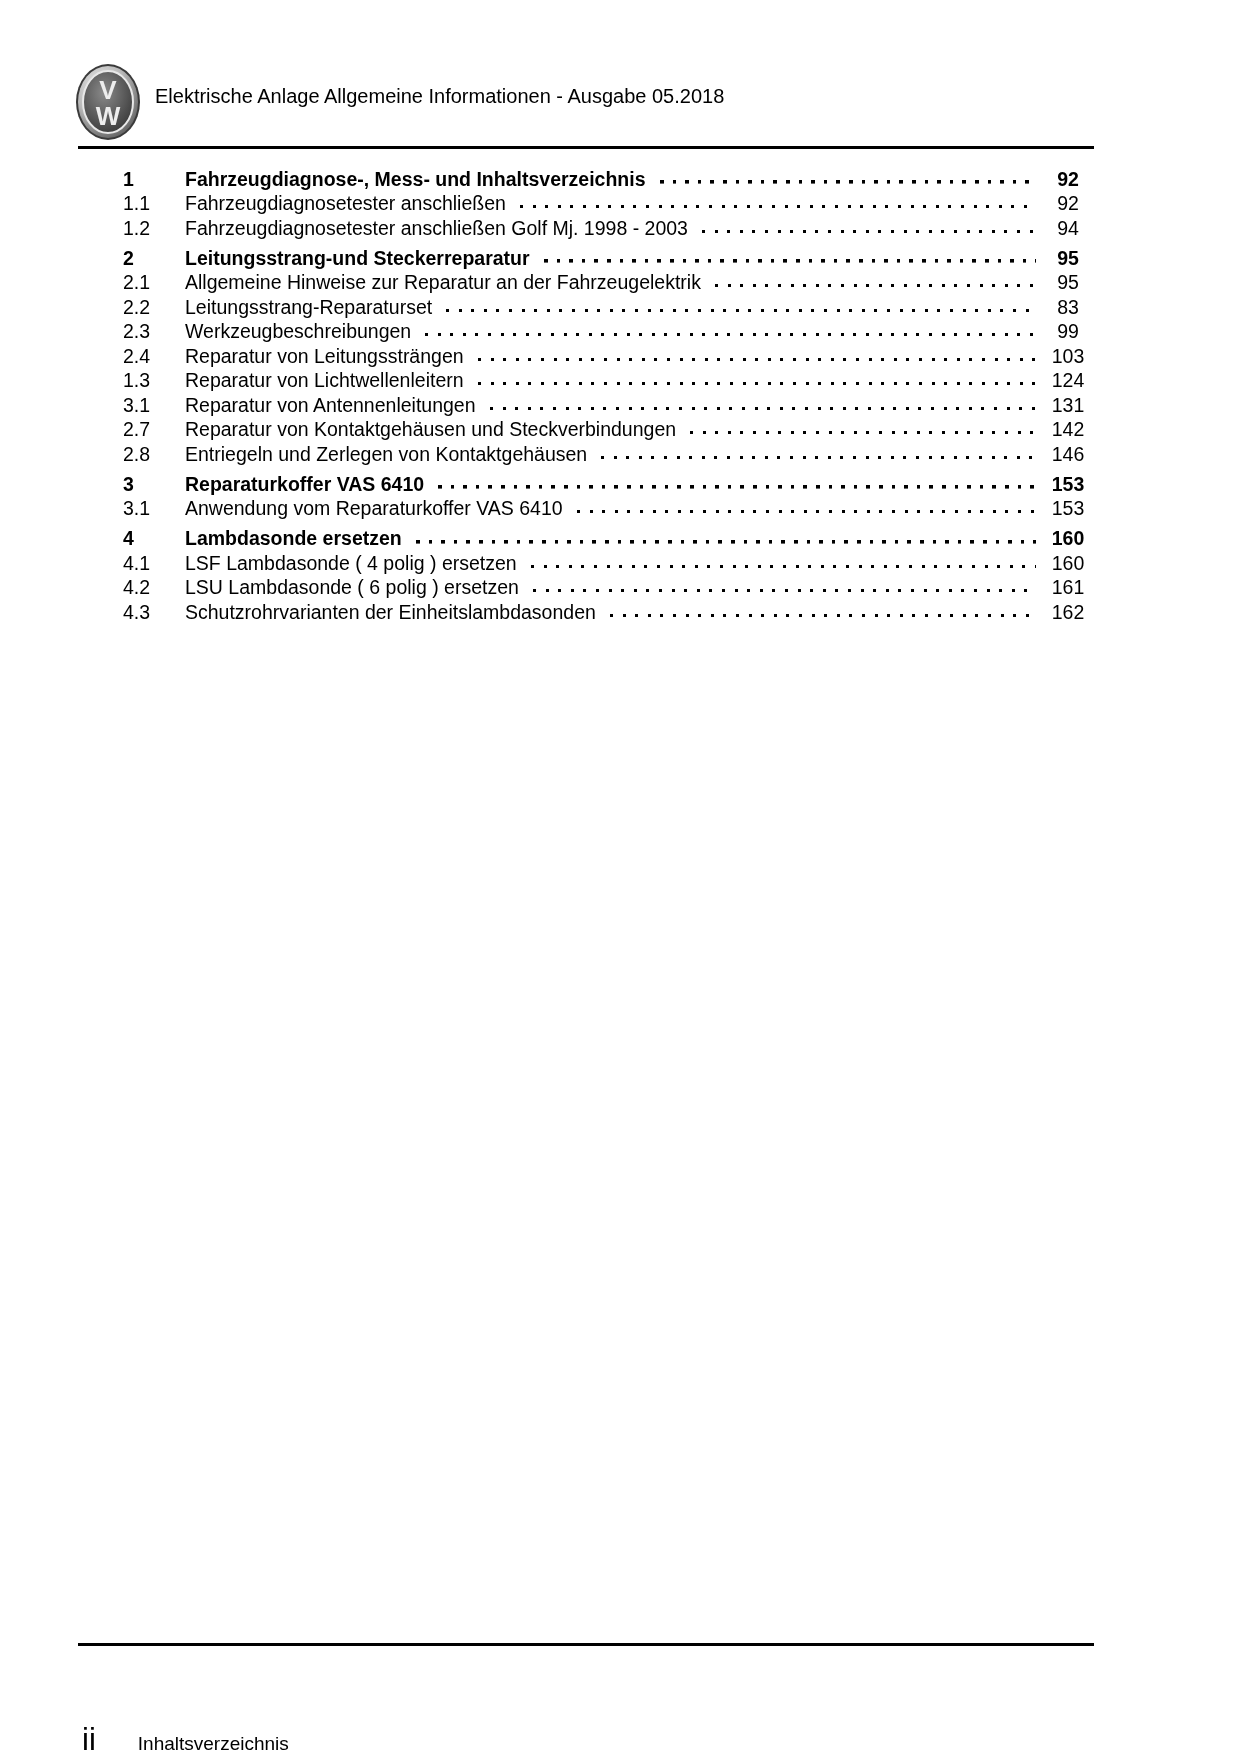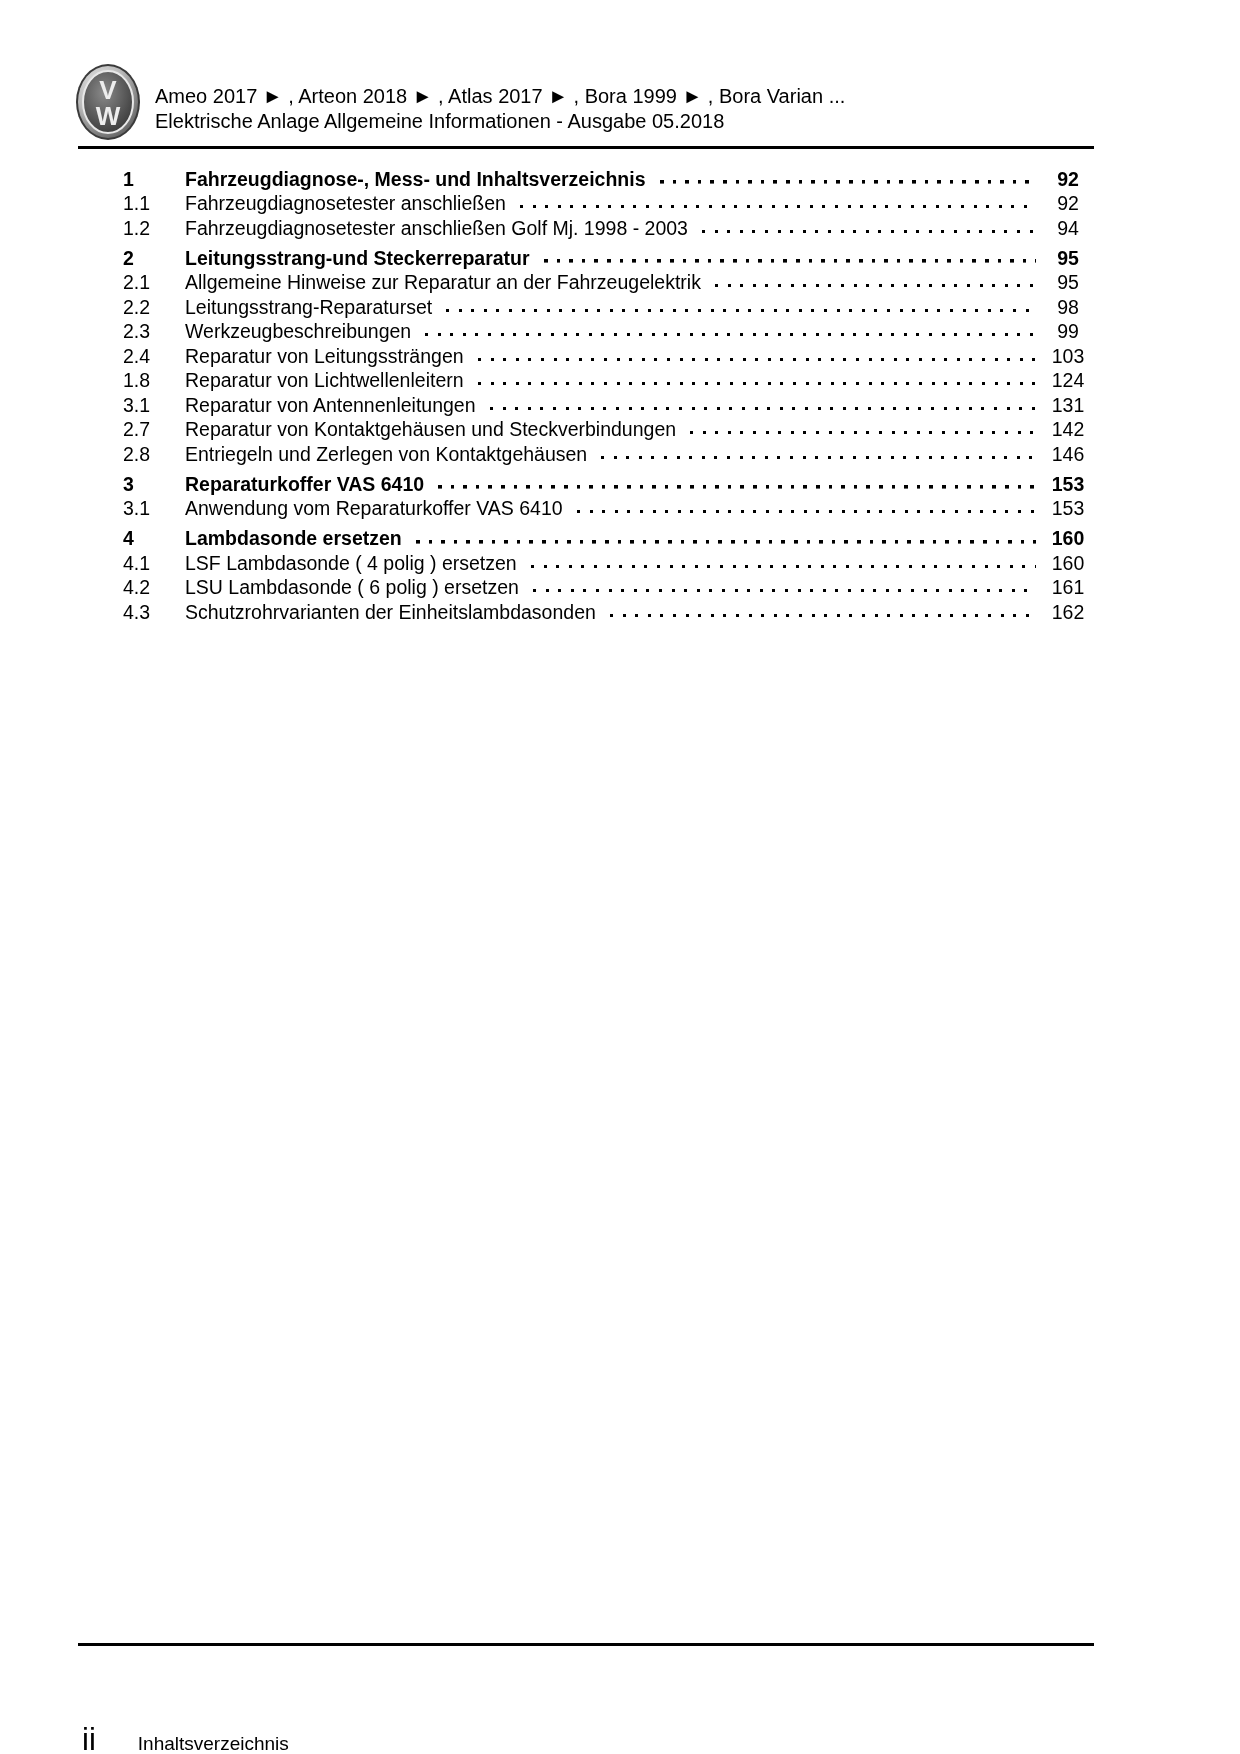--- a/index.html
+++ b/index.html
@@ -91,21 +91,20 @@
       <ellipse cx="33" cy="39" rx="32" ry="38" fill="#3a3a3a"></ellipse>
       <ellipse cx="33" cy="39" rx="30" ry="36" fill="url(#metal)"></ellipse>
       <ellipse cx="33" cy="39" rx="25" ry="31" fill="url(#inner)"></ellipse>
       <ellipse cx="33" cy="39" rx="25" ry="31" fill="none" stroke="#e8e8e8" stroke-width="2"></ellipse>
       <text x="33" y="36" text-anchor="middle" font-family="Liberation Sans, sans-serif" font-size="26" font-weight="bold" fill="#ededed">V</text>
       <text x="33" y="62" text-anchor="middle" font-family="Liberation Sans, sans-serif" font-size="26" font-weight="bold" fill="#ededed">W</text>
     </svg>
   </div>
 
   <div class="header-text">
-    <div>Ameo 2017 ► , Arteon 2018 ► , Atlas 2017 ► , Bora 1999 ► , Bora Varian ...</div>
     <div>Elektrische Anlage Allgemeine Informationen - Ausgabe 05.2018</div>
   </div>
   <div class="header-rule"></div>
 
   <div class="toc">
       <div class="toc-row section">
       <span class="toc-num">1</span>
       <span class="toc-title">Fahrzeugdiagnose-, Mess- und Inhaltsverzeichnis</span>
       <span class="toc-leader"></span>
       <span class="toc-page">92</span>
@@ -131,36 +130,36 @@
       <div class="toc-row">
       <span class="toc-num">2.1</span>
       <span class="toc-title">Allgemeine Hinweise zur Reparatur an der Fahrzeugelektrik</span>
       <span class="toc-leader"></span>
       <span class="toc-page">95</span>
     </div>
       <div class="toc-row">
       <span class="toc-num">2.2</span>
       <span class="toc-title">Leitungsstrang-Reparaturset</span>
       <span class="toc-leader"></span>
-      <span class="toc-page">98</span>
+      <span class="toc-page">83</span>
     </div>
       <div class="toc-row">
       <span class="toc-num">2.3</span>
       <span class="toc-title">Werkzeugbeschreibungen</span>
       <span class="toc-leader"></span>
       <span class="toc-page">99</span>
     </div>
       <div class="toc-row">
       <span class="toc-num">2.4</span>
       <span class="toc-title">Reparatur von Leitungssträngen</span>
       <span class="toc-leader"></span>
       <span class="toc-page">103</span>
     </div>
       <div class="toc-row">
-      <span class="toc-num">1.8</span>
+      <span class="toc-num">1.3</span>
       <span class="toc-title">Reparatur von Lichtwellenleitern</span>
       <span class="toc-leader"></span>
       <span class="toc-page">124</span>
     </div>
       <div class="toc-row">
       <span class="toc-num">3.1</span>
       <span class="toc-title">Reparatur von Antennenleitungen</span>
       <span class="toc-leader"></span>
       <span class="toc-page">131</span>
     </div>

